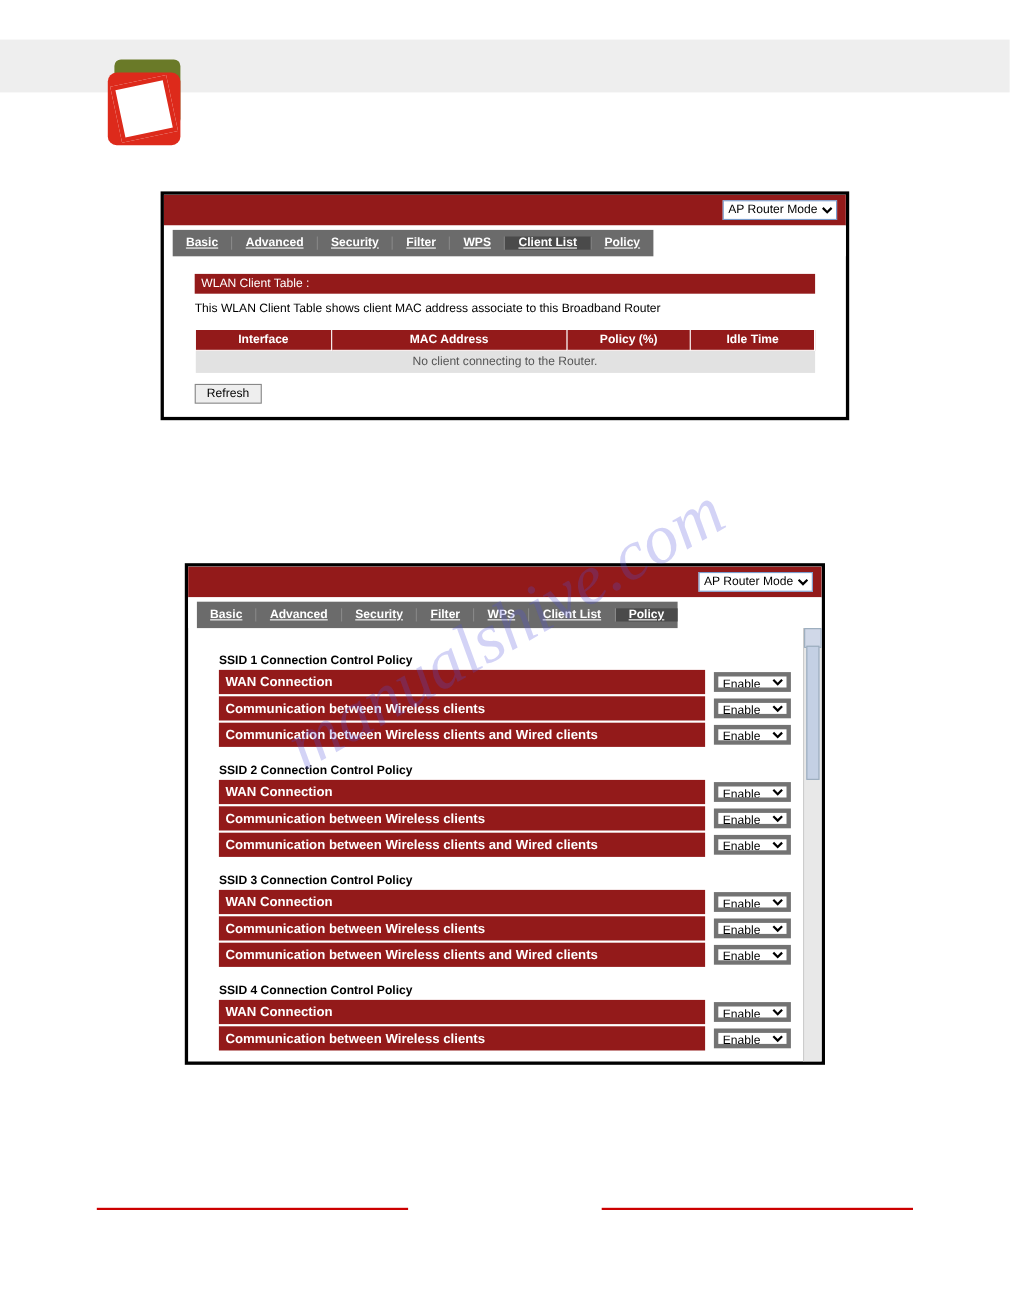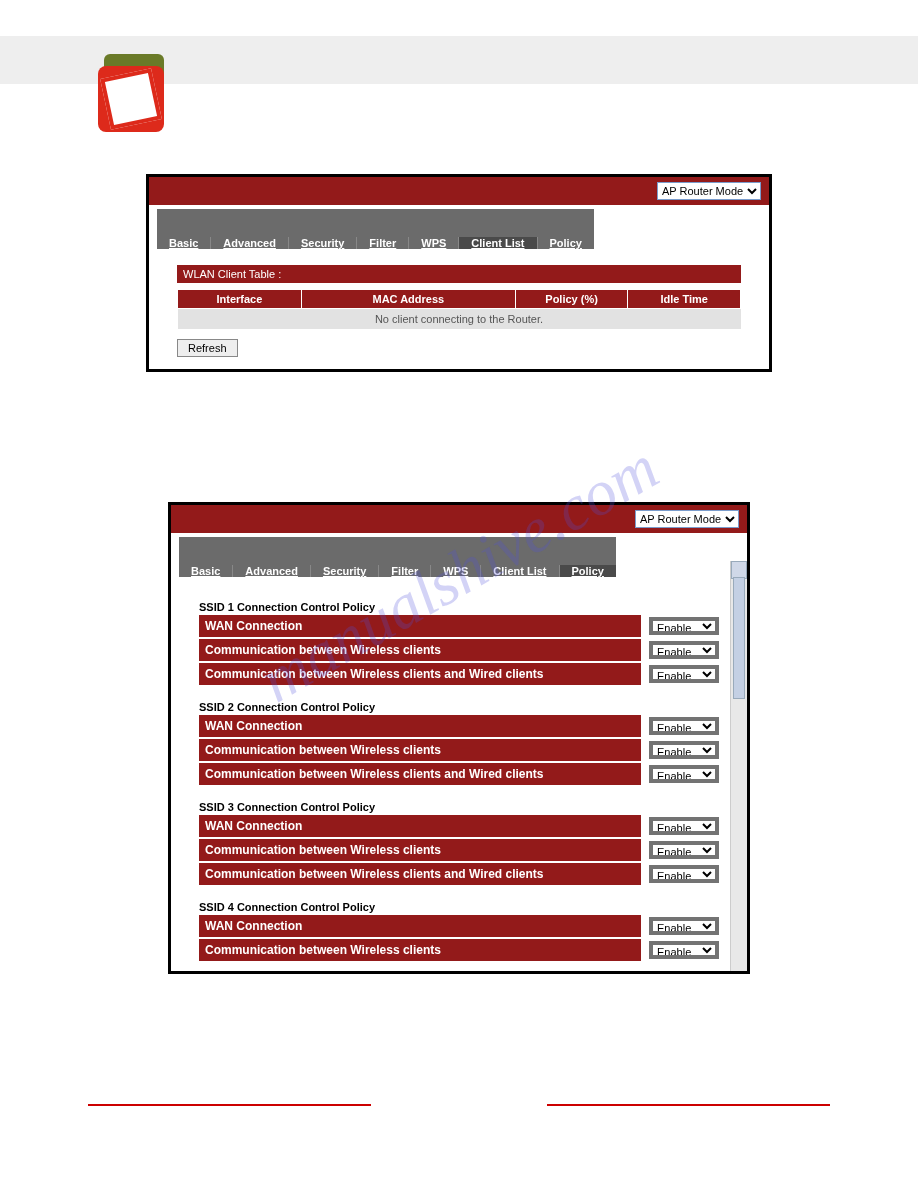--- a/index.html
+++ b/index.html
@@ -8,21 +8,21 @@
 .logo{position:absolute;left:98px;top:18px;width:78px;height:78px}
 .logo-back{position:absolute;left:6px;top:0;width:60px;height:60px;background:#6a7a28;border-radius:6px}
 .logo-front{position:absolute;left:0;top:12px;width:66px;height:66px;background:#dd2a1b;border-radius:8px;display:flex;align-items:center;justify-content:center}
 .logo-e{width:44px;height:44px;background:#fff;border:4px solid #dd2a1b;transform:rotate(-12deg)}
 .shot{border:3px solid #000;margin:16px auto;background:#fff;position:relative;overflow:hidden}
 .shot1{width:620px;margin-top:90px}
 .shot2{width:576px;margin-top:130px}
 .redband{background:#931a1a;height:28px;display:flex;justify-content:flex-end;align-items:center;padding-right:8px}
 .modesel{font-size:11px;font-family:inherit;background:#fff;border:1px solid #7a9ccc;height:18px}
 .tabbar{background:#fff;padding:4px 8px 0 8px}
-.tabs{display:flex;background:#6b6b6b;height:40px;align-items:flex-end;width:fit-content}
+.tabs{display:flex;background:#6b6b6b;height:24px;align-items:center;width:fit-content}
 .tab{padding:0 12px;display:flex;align-items:center;color:#fff;font-weight:bold;text-decoration:underline;font-size:11px;cursor:pointer;border-right:1px solid #888}
 .tab:last-child{border-right:none}
 .tab.active{background:#4a4a4a}
 .content{padding:16px 28px 12px 28px}
 .sectionbar{background:#931a1a;color:#fff;font-weight:normal;font-size:11px;padding:3px 6px;margin-bottom:6px}
 .desc{font-size:11px;margin:8px 0 12px 0}
 .tbl{width:100%;border-collapse:collapse}
 .tbl th{background:#931a1a;color:#fff;font-weight:bold;font-size:11px;padding:3px 6px;border:1px solid #fff;text-align:center}
 .tbl td.empty{background:#e2e2e2;text-align:center;padding:4px;color:#555}
 .btn{margin-top:10px;background:#eee;border:1px solid #888;padding:2px 10px;font-size:11px;cursor:pointer}
@@ -69,20 +69,21 @@
           <div class="tab">Advanced</div>
           <div class="tab">Security</div>
           <div class="tab">Filter</div>
           <div class="tab">WPS</div>
           <div class="tab active">Client List</div>
           <div class="tab">Policy</div>
         </div>
       </div>
       <div class="content">
         <div class="sectionbar">WLAN Client Table :</div>
+        <div class="desc">This WLAN Client Table shows client MAC address associate to this Broadband Router</div>
         <table class="tbl">
           <tbody>
               <tr>
             <th style="width:22%">Interface</th>
             <th style="width:38%">MAC Address</th>
             <th style="width:20%">Policy (%)</th>
             <th style="width:20%">Idle Time</th>
           </tr>
           <tr>
                 <td class="empty" colspan="4">No client connecting to the Router.</td>

